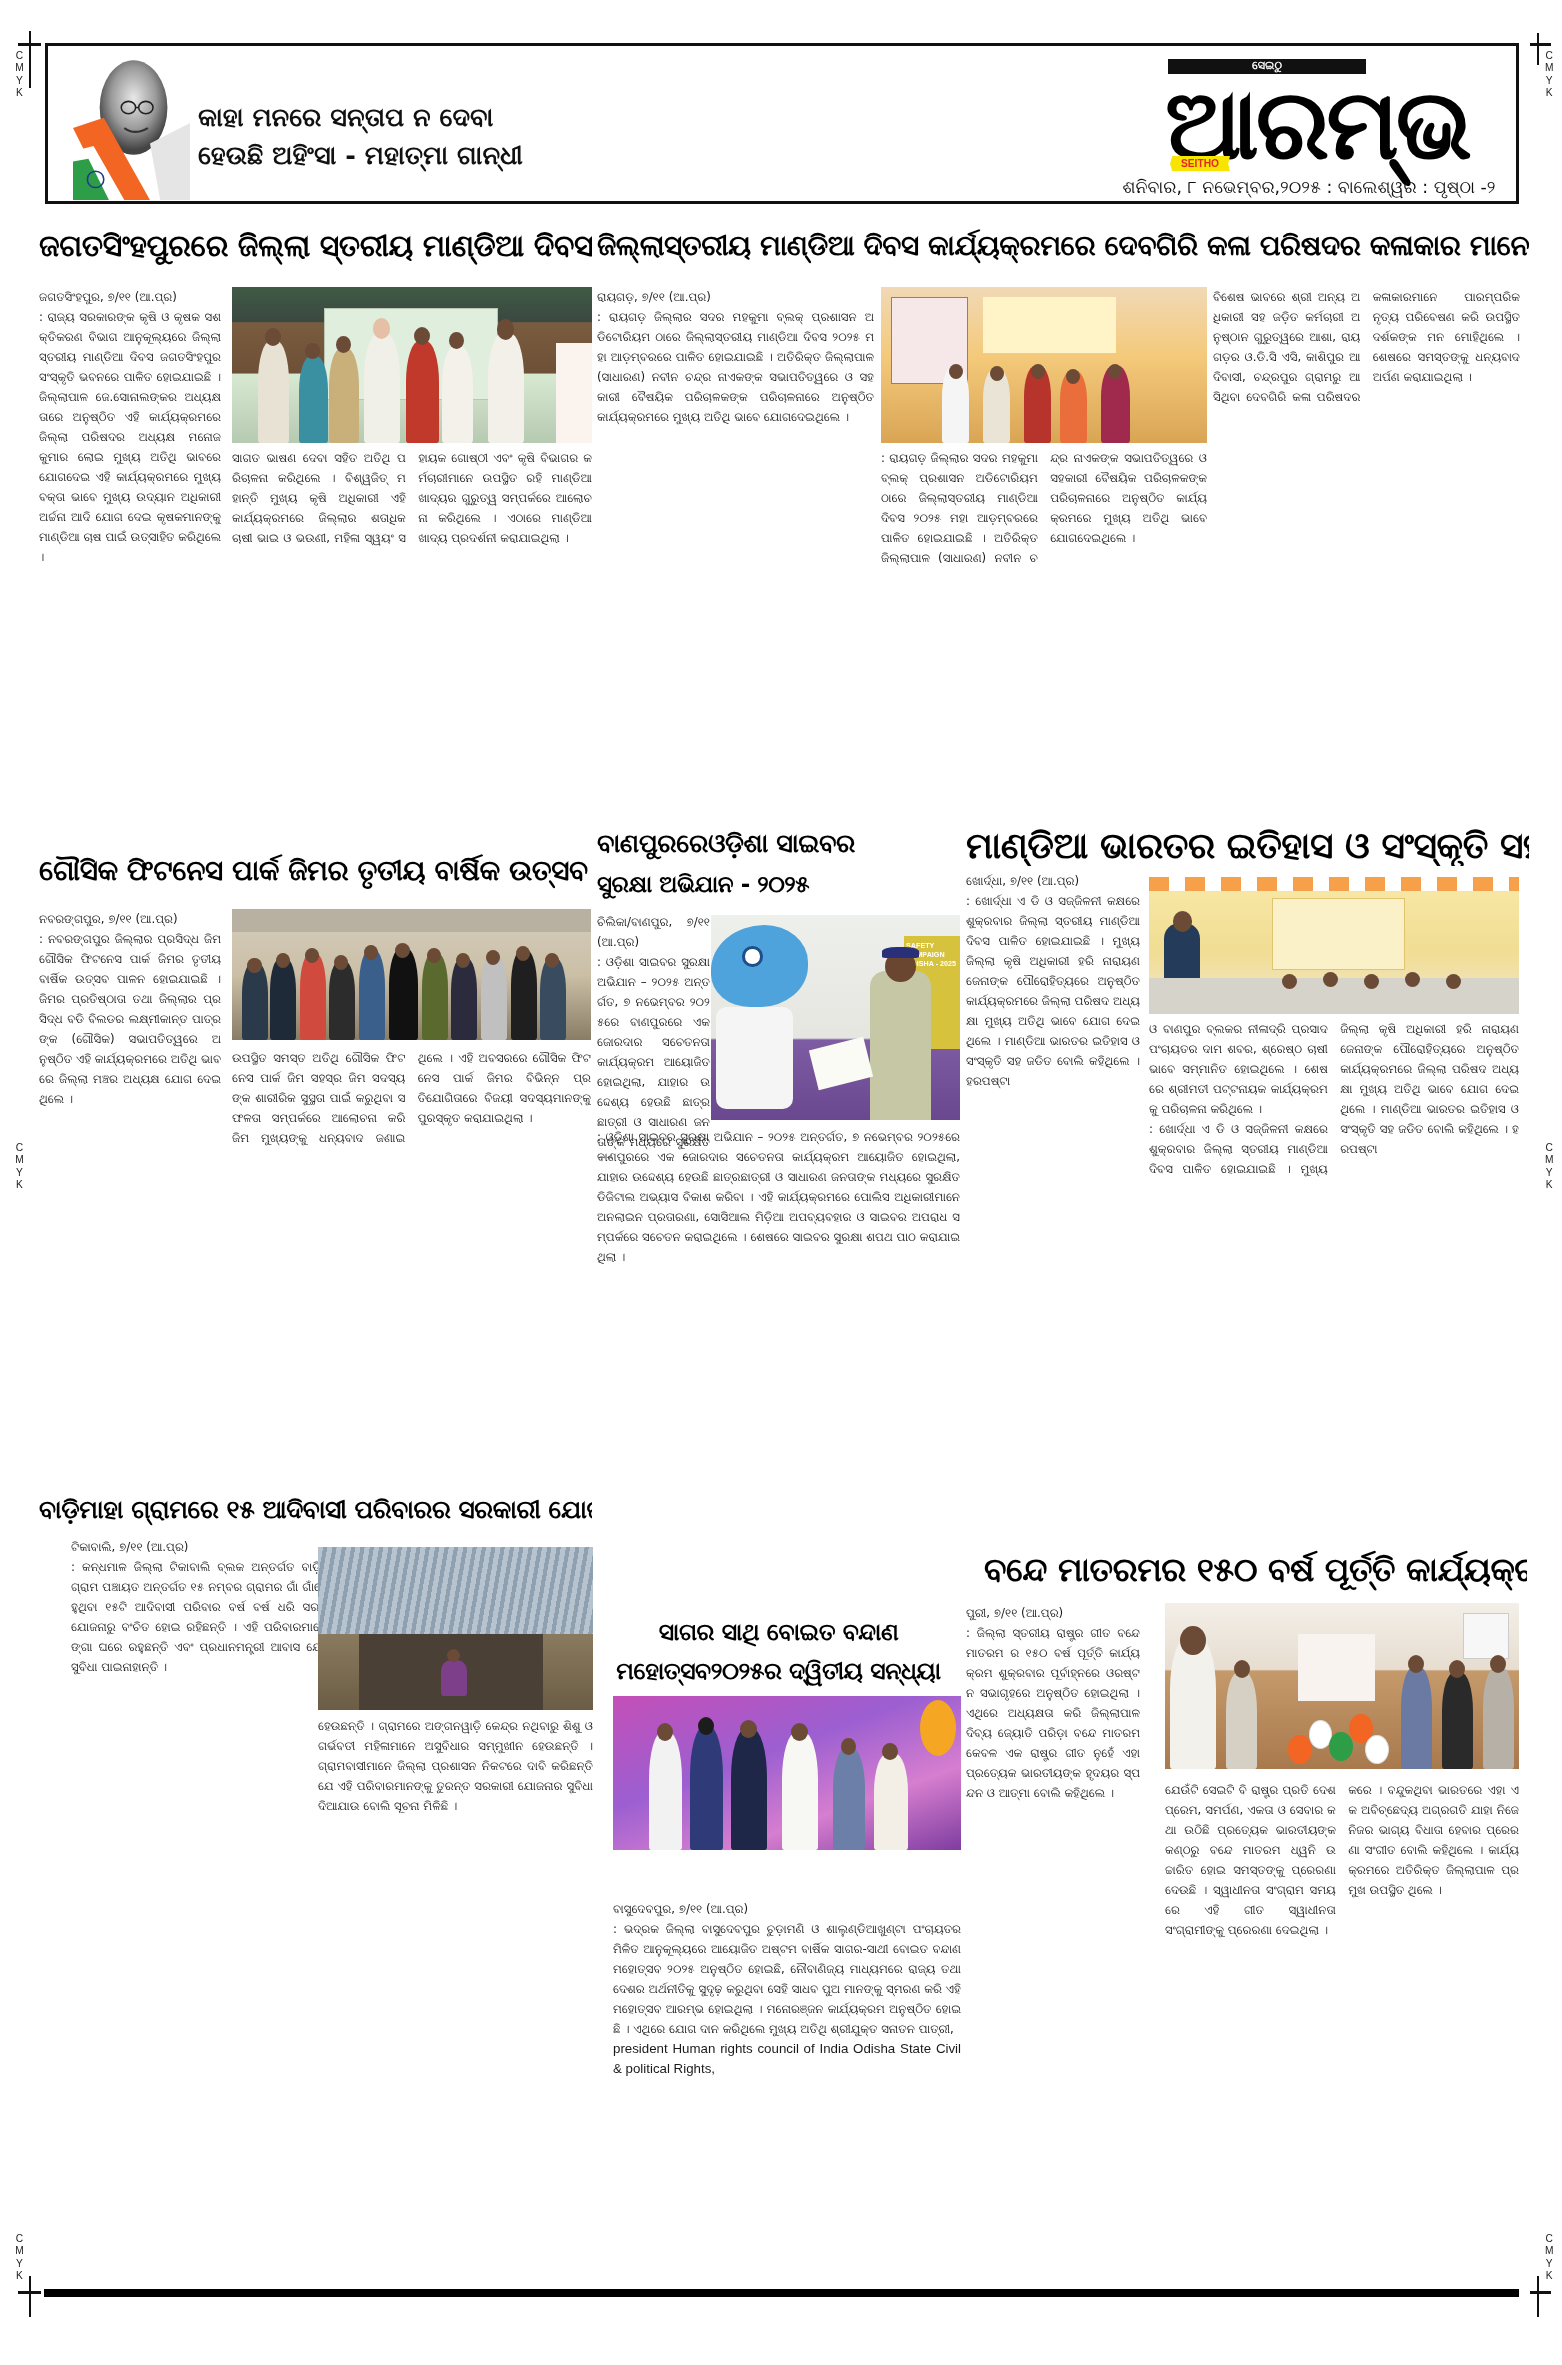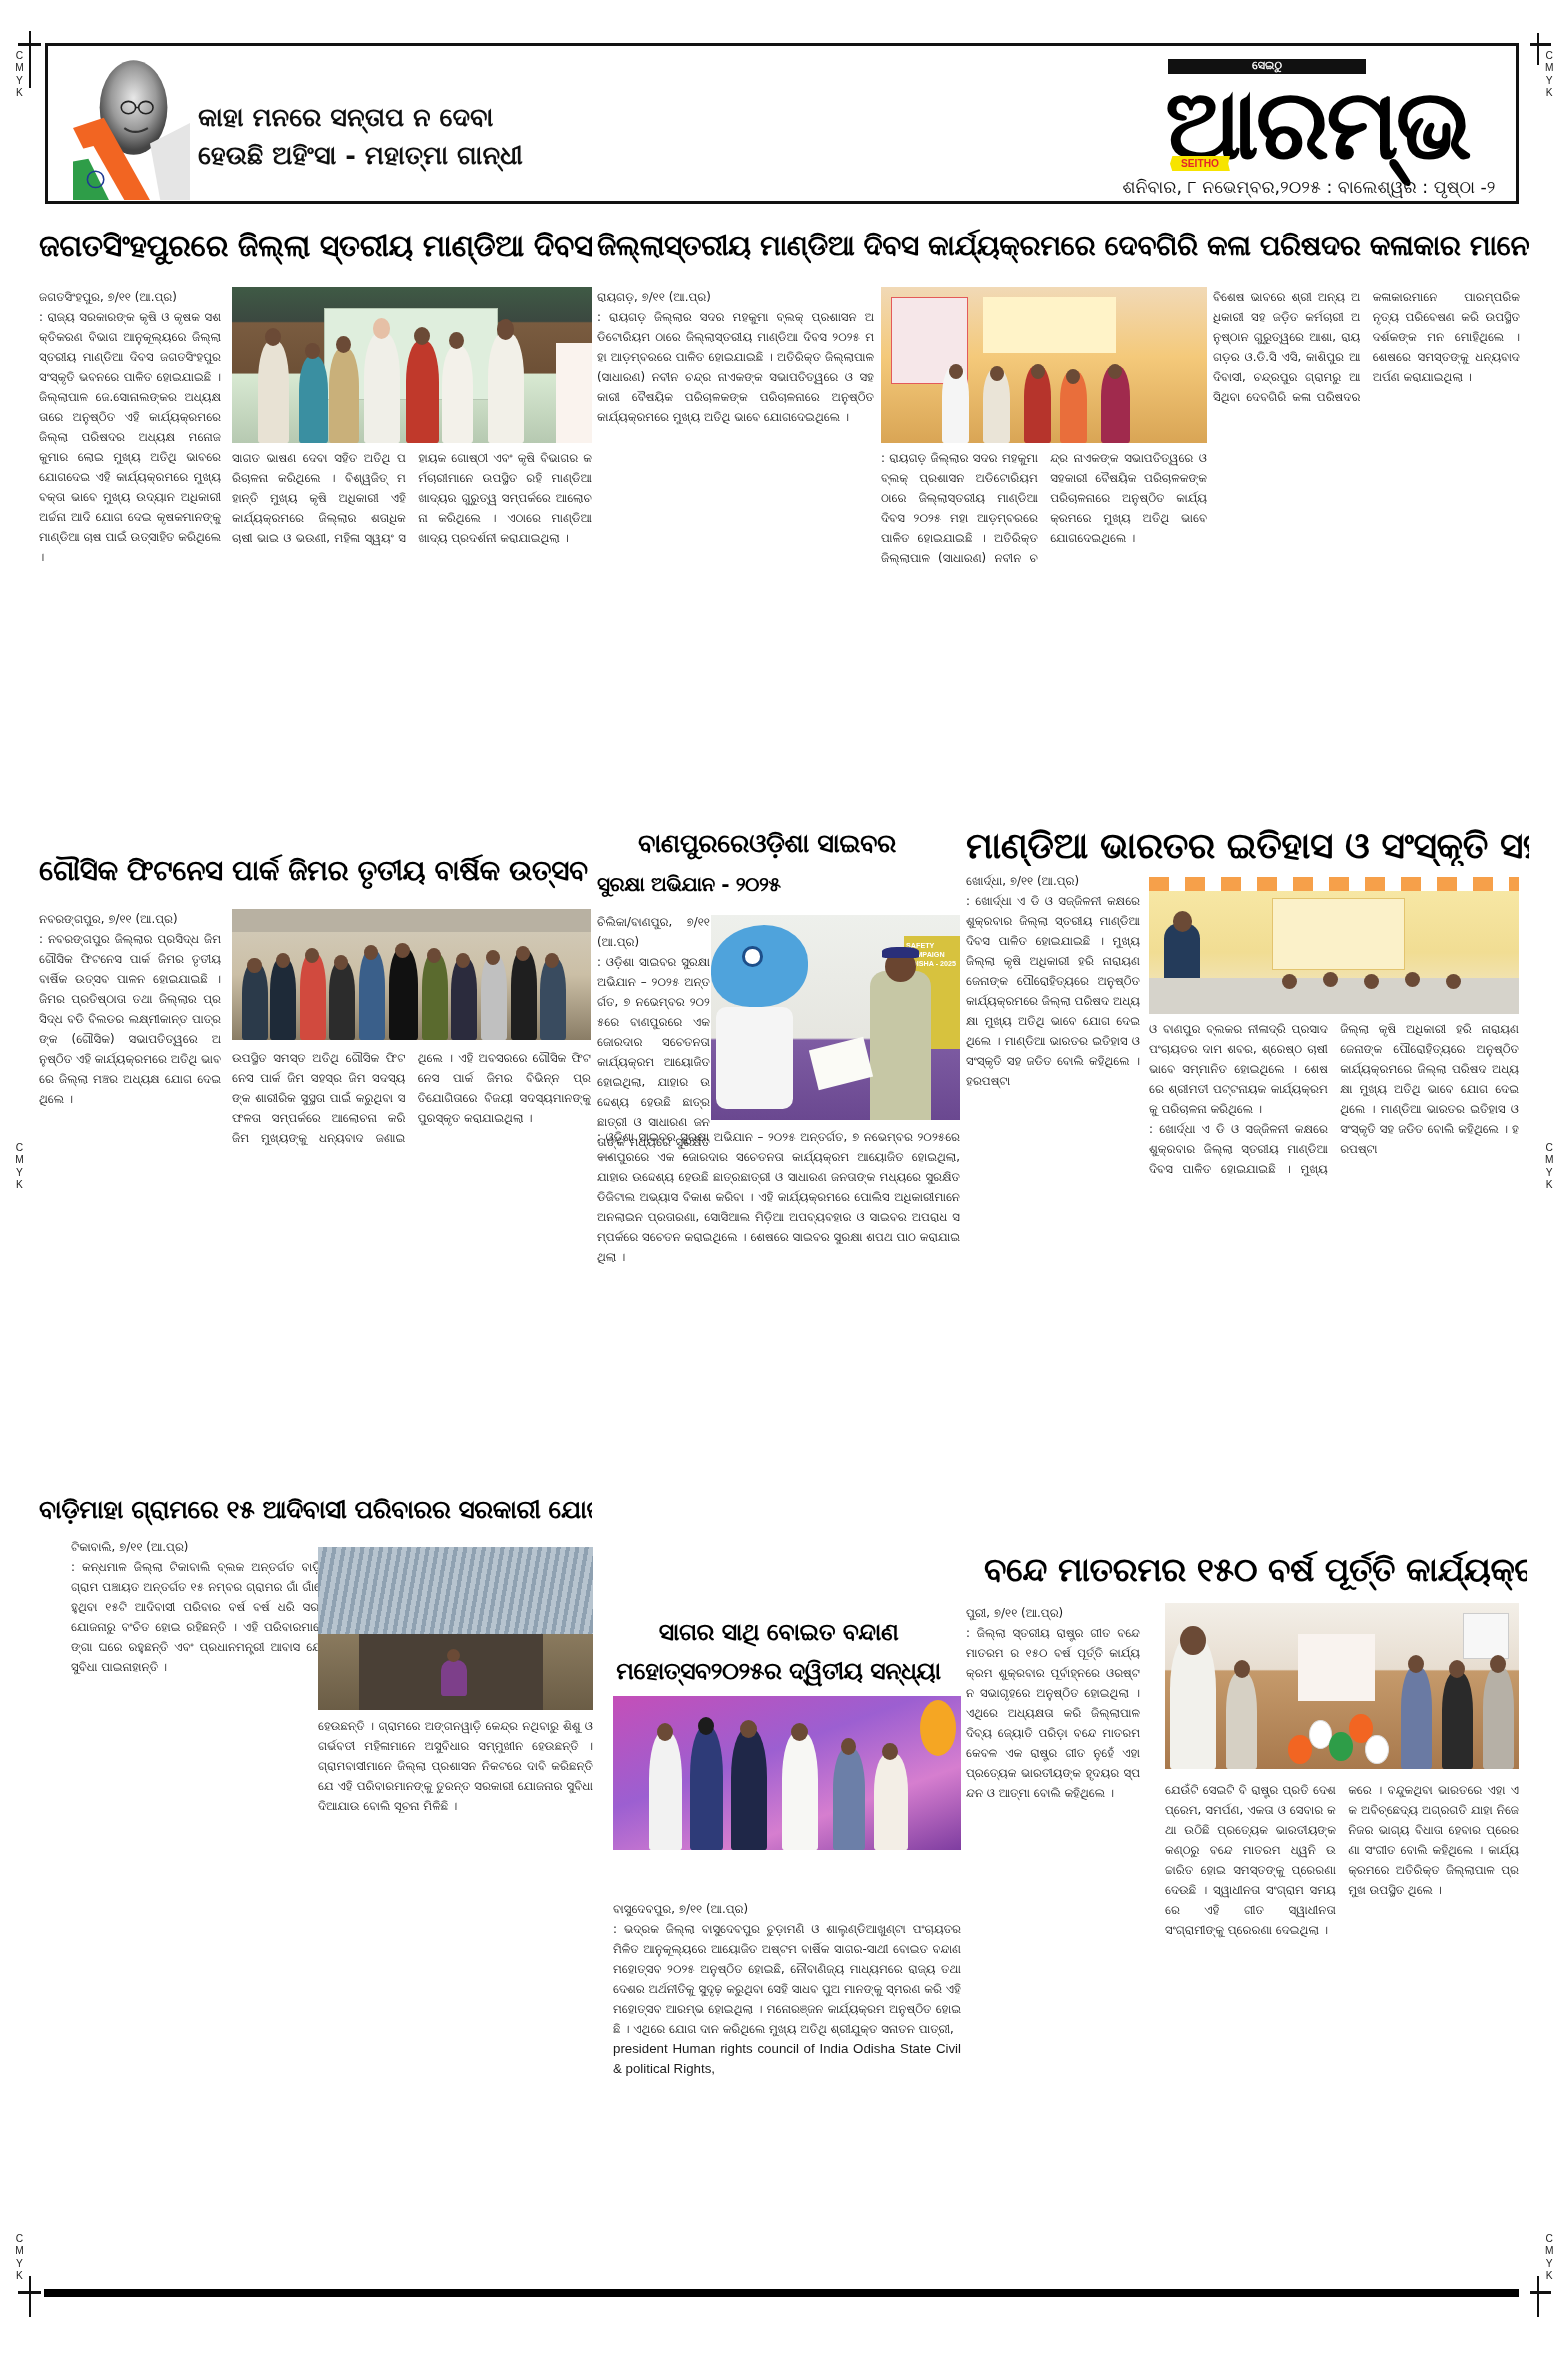--- a/index.html
+++ b/index.html
@@ -171,22 +171,22 @@
     <div class="head" style="left:254px;top:41px;width:14.3px;height:15.4px;"></div>
   <div class="person" style="left:279px;width:25.6px;height:90px;background:#1f1f1f;"></div>
     <div class="head" style="left:284px;top:37px;width:14.3px;height:15.4px;"></div>
   <div class="person" style="left:308px;width:25.6px;height:82px;background:#394b5f;"></div>
     <div class="head" style="left:313px;top:44px;width:14.3px;height:15.4px;"></div>
 </div>
 <div class="col" style="left:232px;top:1048px;width:359px;height:415px;column-count:2;column-gap:12.3px;">
   <p>ଉପସ୍ଥିତ ସମସ୍ତ ଅତିଥି ଗୌସିକ ଫିଟନେସ ପାର୍କ ଜିମ ସହସ୍ର ଜିମ ସଦସ୍ୟଙ୍କ ଶାରୀରିକ ସୁସ୍ଥତା ପାଇଁ କରୁଥିବା ସଫଳତା ସମ୍ପର୍କରେ ଆଲୋଚନା କରି ଜିମ ମୁଖ୍ୟଙ୍କୁ ଧନ୍ୟବାଦ ଜଣାଇଥିଲେ । ଏହି ଅବସରରେ ଗୌସିକ ଫିଟନେସ ପାର୍କ ଜିମର ବିଭିନ୍ନ ପ୍ରତିଯୋଗିତାରେ ବିଜୟୀ ସଦସ୍ୟମାନଙ୍କୁ ପୁରସ୍କୃତ କରାଯାଇଥିଲା ।</p>
 </div>
 
-<div class="hl" style="left:597px;top:825px;width:359px;height:36px;font-size:25.6px;line-height:36px;margin-left:41px;">ବାଣପୁରରେଓଡ଼ିଶା ସାଇବର</div>
-<div class="hl" style="left:597px;top:866px;width:359px;height:36px;font-size:20px;line-height:36px;">ସୁରକ୍ଷା ଅଭିଯାନ - ୨୦୨୫</div>
+<div class="hl" style="left:597px;top:825px;width:359px;height:36px;font-size:25.6px;line-height:36px;">ବାଣପୁରରେଓଡ଼ିଶା ସାଇବର</div>
+<div class="hl" style="left:597px;top:866px;width:359px;height:36px;font-size:23px;line-height:36px;">ସୁରକ୍ଷା ଅଭିଯାନ - ୨୦୨୫</div>
 <div class="col" style="left:597px;top:912px;width:113px;height:246px;">
   <p>ଚିଲିକା/ବାଣପୁର, ୭/୧୧ (ଆ.ପ୍ର)</p>
   <p>: ଓଡ଼ିଶା ସାଇବର ସୁରକ୍ଷା ଅଭିଯାନ – ୨୦୨୫ ଅନ୍ତର୍ଗତ, ୭ ନଭେମ୍ବର ୨୦୨୫ରେ ବାଣପୁରରେ ଏକ ଜୋରଦାର ସଚେତନତା କାର୍ଯ୍ୟକ୍ରମ ଆୟୋଜିତ ହୋଇଥିଲା, ଯାହାର ଉଦ୍ଦେଶ୍ୟ ହେଉଛି ଛାତ୍ରଛାତ୍ରୀ ଓ ସାଧାରଣ ଜନତାଙ୍କ ମଧ୍ୟରେ ସୁରକ୍ଷିତ ଡିଜିଟାଲ ଅଭ୍ୟାସ ବିକାଶ କରିବା । ଏହି କାର୍ଯ୍ୟକ୍ରମରେ ପୋଲିସ ଅଧିକାରୀମାନେ ଅନଲାଇନ ପ୍ରତାରଣା, ସୋସିଆଲ ମିଡ଼ିଆ ଅପବ୍ୟବହାର ଓ ସାଇବର ଅପରାଧ ସମ୍ପର୍କରେ ସଚେତନ କରାଇଥିଲେ । ଶେଷରେ ସାଇବର ସୁରକ୍ଷା ଶପଥ ପାଠ କରାଯାଇଥିଲା ।</p>
 </div>
 <div class="photo" style="left:711px;top:915px;width:249px;height:205px;background:linear-gradient(180deg,#eef0ec 0%,#e6e6e0 60%,#7e5ca3 61%,#6a4890 100%);">
   <div style="position:absolute;left:0;top:10.2px;width:97px;height:82px;background:#4fa3dc;border-radius:55% 45% 50% 40%;"></div>
   <div style="position:absolute;left:31px;top:31px;width:20.5px;height:20.5px;border-radius:50%;background:#fff;border:3.1px solid #1d4f8a;"></div>
   <div style="position:absolute;left:5.1px;top:92px;width:77px;height:102px;background:#f5f5f5;border-radius:10.2px;"></div>
   <div style="position:absolute;right:0;top:20.5px;width:56px;height:113px;background:#d7c23e;"></div>
   <div style="position:absolute;right:2px;top:25.6px;width:52px;font-family:'Liberation Sans',sans-serif;font-weight:bold;font-size:7.2px;line-height:9.2px;color:#fff;">SAFETY CAMPAIGN ODISHA - 2025</div>

